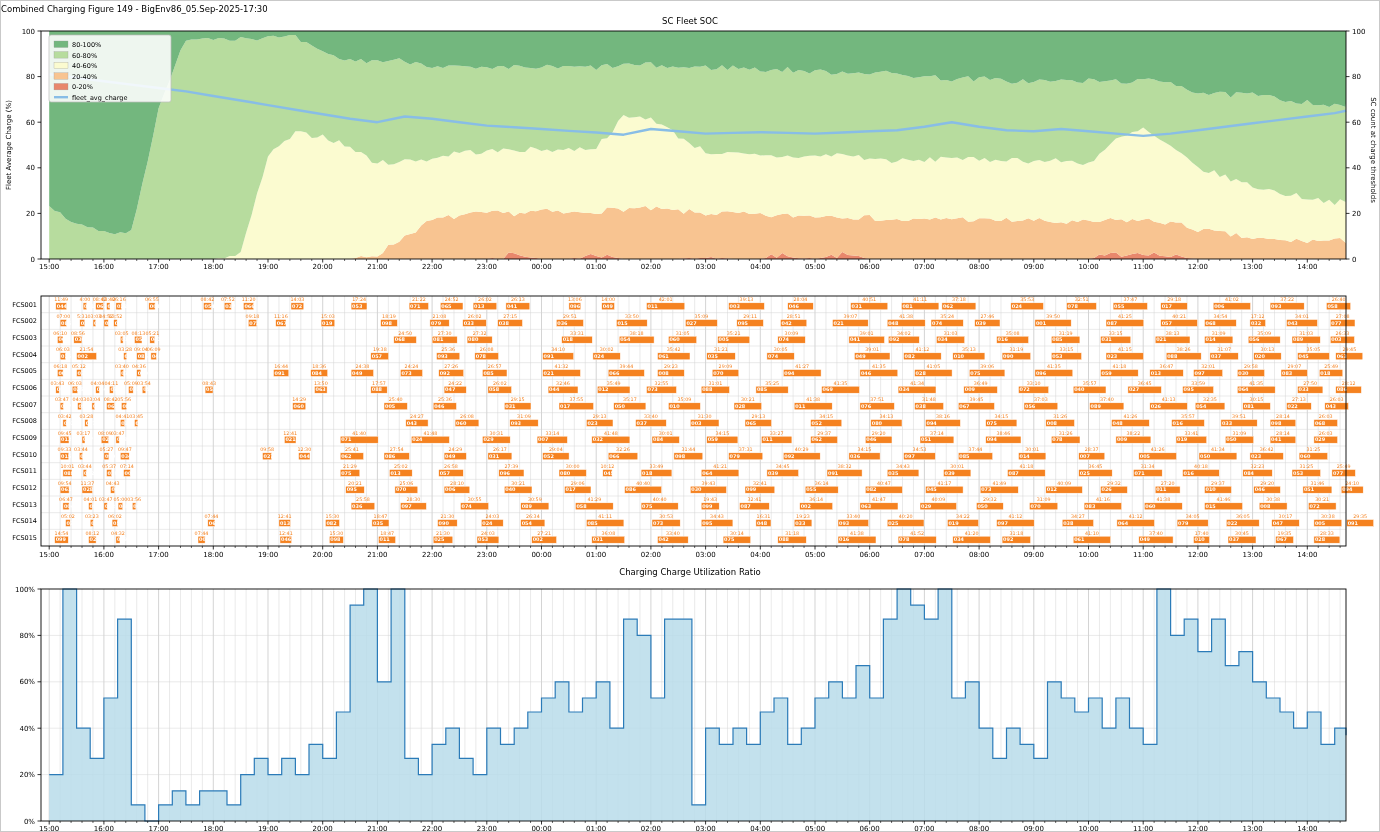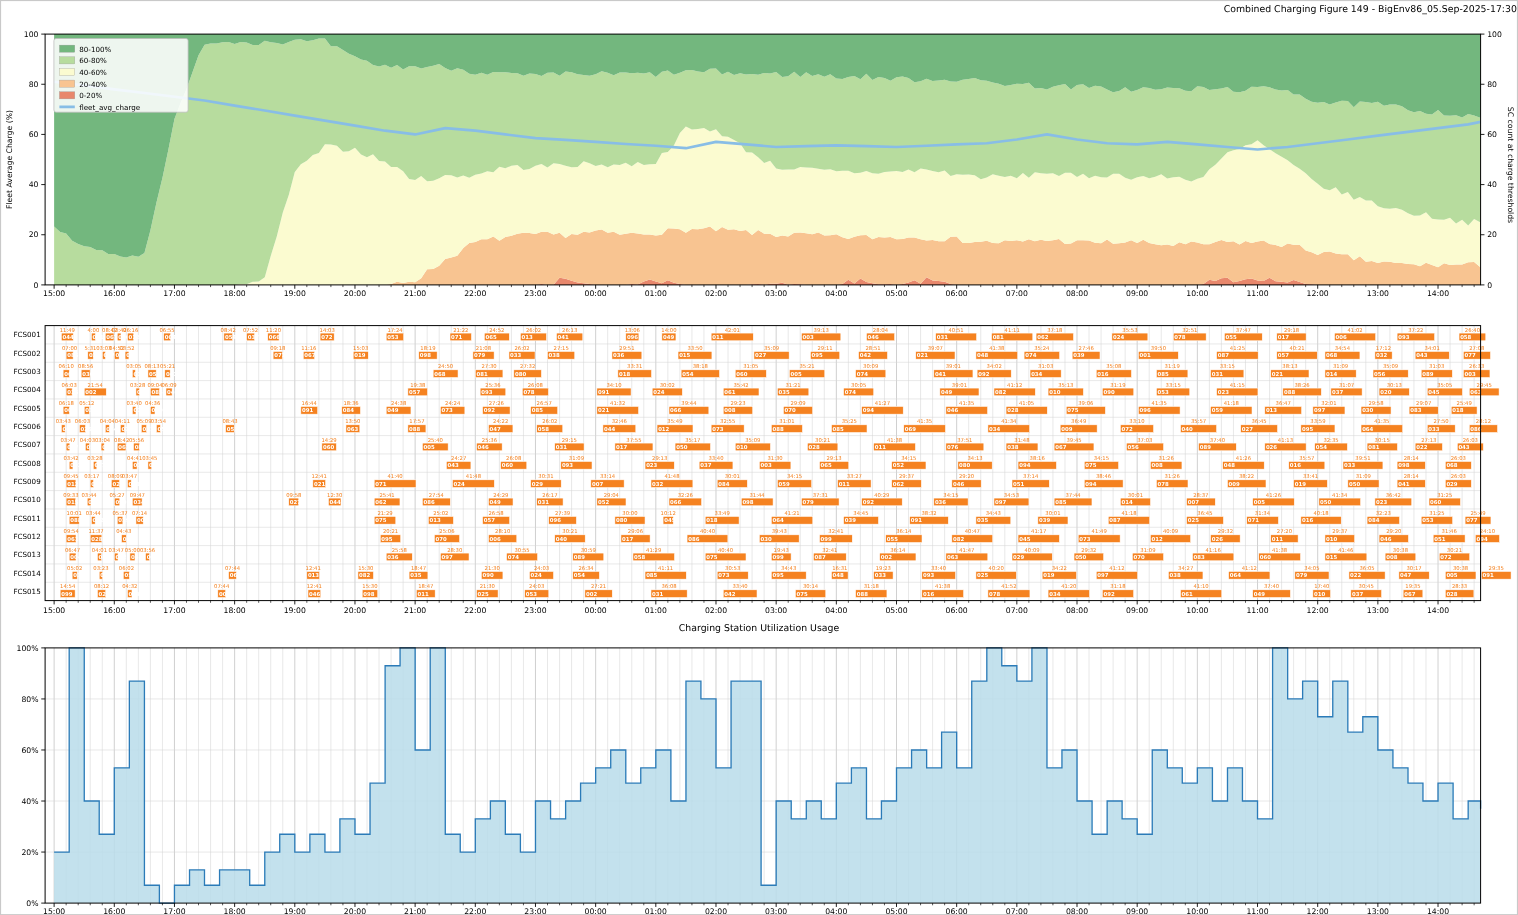--- a/index.html
+++ b/index.html
@@ -1,31 +1,32 @@
 <!DOCTYPE html>
 <html><head>
 <meta charset="utf-8">
 <style>
   html,body{margin:0;padding:0;background:#ffffff;font-family:"DejaVu Sans","Liberation Sans",sans-serif;}
   #figure{position:relative;width:1380px;height:832px;background:#ffffff;border:1px solid #c9c9c9;box-sizing:border-box;overflow:hidden;}
-  .figtitle{position:absolute;left:0;top:3px;width:100%;text-align:right;font-size:8.5px;color:#000;}
+  .figtitle{position:absolute;left:0;top:3px;width:100%;text-align:left;font-size:8.5px;color:#000;}
   .subtitle{position:absolute;left:0;width:100%;text-align:center;font-size:8.5px;color:#000;}
   .ylab{position:absolute;font-size:7px;color:#000;white-space:nowrap;}
   .ylab.left{left:-62px;top:140px;width:140px;text-align:center;transform:rotate(-90deg);transform-origin:center;}
   .ylab.right{left:1302px;top:145px;width:140px;text-align:center;transform:rotate(90deg);transform-origin:center;}
   svg{position:absolute;left:0;top:0;}
 </style>
 </head>
 <body>
 
 <div id="figure">
   <div class="figtitle">Combined Charging Figure 149 - BigEnv86_05.Sep-2025-17:30</div>
+  <div class="subtitle" style="top:15px">SC Fleet SOC</div>
   <div class="ylab left">Fleet Average Charge (%)</div>
   <div class="ylab right">SC count at charge thresholds</div>
-  <div class="subtitle" style="top:566px">Charging Station Utilization Usage</div>
+  <div class="subtitle" style="top:566px">Charging Charge Utilization Ratio</div>
   <svg id="canvas" width="1380" height="832" viewBox="0 0 1380 832">
       <g>
         <rect x="40" y="30" width="1305" height="228" fill="#ffffff"></rect>
         <g>
           <path d="M48.2,258.0L53.7,258.0L59.1,258.0L64.6,258.0L70.1,258.0L75.6,258.0L81.0,258.0L86.5,258.0L92.0,258.0L97.4,258.0L102.9,258.0L108.4,258.0L113.8,258.0L119.3,258.0L124.8,258.0L130.3,258.0L135.7,258.0L141.2,258.0L146.7,258.0L152.1,258.0L157.6,258.0L163.1,258.0L168.5,258.0L174.0,258.0L179.5,258.0L185.0,258.0L190.4,258.0L195.9,258.0L201.4,258.0L206.8,258.0L212.3,258.0L217.8,258.0L223.2,258.0L228.7,258.0L234.2,258.0L239.7,258.0L245.1,258.0L250.6,258.0L256.1,258.0L261.5,258.0L267.0,258.0L272.5,258.0L277.9,258.0L283.4,258.0L288.9,258.0L294.4,258.0L299.8,258.0L305.3,258.0L310.8,258.0L316.2,258.0L321.7,258.0L327.2,258.0L332.6,258.0L338.1,258.0L343.6,258.0L349.0,258.0L354.5,258.0L360.0,258.0L365.5,258.0L370.9,258.0L376.4,258.0L381.9,258.0L387.3,258.0L392.8,258.0L398.3,258.0L403.7,258.0L409.2,258.0L414.7,258.0L420.2,258.0L425.6,258.0L431.1,258.0L436.6,258.0L442.0,258.0L447.5,258.0L453.0,258.0L458.4,258.0L463.9,258.0L469.4,258.0L474.9,258.0L480.3,258.0L485.8,258.0L491.3,257.1L496.7,258.0L502.2,257.9L507.7,251.5L513.1,252.3L518.6,254.2L524.1,255.8L529.6,256.4L535.0,257.1L540.5,258.0L546.0,258.0L551.4,258.0L556.9,258.0L562.4,258.0L567.8,258.0L573.3,257.1L578.8,257.7L584.3,254.9L589.7,253.0L595.2,254.9L600.7,256.4L606.1,253.7L611.6,256.1L617.1,257.1L622.5,258.0L628.0,258.0L633.5,258.0L639.0,258.0L644.4,258.0L649.9,258.0L655.4,258.0L660.8,258.0L666.3,258.0L671.8,258.0L677.2,258.0L682.7,257.5L688.2,257.1L693.7,258.0L699.1,257.0L704.6,256.9L710.1,256.0L715.5,257.8L721.0,257.1L726.5,257.5L731.9,258.0L737.4,258.0L742.9,258.0L748.4,258.0L753.8,258.0L759.3,258.0L764.8,257.1L770.2,253.3L775.7,256.8L781.2,252.1L786.6,255.3L792.1,256.5L797.6,257.3L803.1,257.4L808.5,257.1L814.0,258.0L819.5,257.1L824.9,255.9L830.4,253.7L835.9,256.9L841.3,251.0L846.8,254.0L852.3,254.5L857.8,255.1L863.2,257.1L868.7,258.0L874.2,258.0L879.6,258.0L885.1,258.0L890.6,258.0L896.0,258.0L901.5,258.0L907.0,258.0L912.5,258.0L917.9,258.0L923.4,258.0L928.9,258.0L934.3,258.0L939.8,258.0L945.3,258.0L950.7,258.0L956.2,258.0L961.7,258.0L967.2,258.0L972.6,258.0L978.1,258.0L983.6,258.0L989.0,258.0L994.5,258.0L1000.0,258.0L1005.4,258.0L1010.9,258.0L1016.4,258.0L1021.9,258.0L1027.3,258.0L1032.8,258.0L1038.3,258.0L1043.7,258.0L1049.2,258.0L1054.7,258.0L1060.1,258.0L1065.6,258.0L1071.1,258.0L1076.6,258.0L1082.0,258.0L1087.5,258.0L1093.0,257.1L1098.4,253.4L1103.9,254.5L1109.4,251.9L1114.9,251.5L1120.3,255.7L1125.8,254.5L1131.3,252.9L1136.7,252.1L1142.2,254.0L1147.7,254.5L1153.1,251.4L1158.6,254.7L1164.1,255.2L1169.6,255.9L1175.0,253.5L1180.5,255.4L1186.0,257.1L1191.4,257.5L1196.9,258.0L1202.4,258.0L1207.8,258.0L1213.3,258.0L1218.8,258.0L1224.3,258.0L1229.7,258.0L1235.2,258.0L1240.7,258.0L1246.1,258.0L1251.6,258.0L1257.1,258.0L1262.5,258.0L1268.0,258.0L1273.5,258.0L1279.0,258.0L1284.4,258.0L1289.9,258.0L1295.4,258.0L1300.8,258.0L1306.3,258.0L1311.8,258.0L1317.2,258.0L1322.7,258.0L1328.2,258.0L1333.7,258.0L1339.1,258.0L1344.6,258.0L1345.0,258.0L1345.0,258.0L1344.6,258.0L1339.1,258.0L1333.7,258.0L1328.2,258.0L1322.7,258.0L1317.2,258.0L1311.8,258.0L1306.3,258.0L1300.8,258.0L1295.4,258.0L1289.9,258.0L1284.4,258.0L1279.0,258.0L1273.5,258.0L1268.0,258.0L1262.5,258.0L1257.1,258.0L1251.6,258.0L1246.1,258.0L1240.7,258.0L1235.2,258.0L1229.7,258.0L1224.3,258.0L1218.8,258.0L1213.3,258.0L1207.8,258.0L1202.4,258.0L1196.9,258.0L1191.4,258.0L1186.0,258.0L1180.5,258.0L1175.0,258.0L1169.6,258.0L1164.1,258.0L1158.6,258.0L1153.1,258.0L1147.7,258.0L1142.2,258.0L1136.7,258.0L1131.3,258.0L1125.8,258.0L1120.3,258.0L1114.9,258.0L1109.4,258.0L1103.9,258.0L1098.4,258.0L1093.0,258.0L1087.5,258.0L1082.0,258.0L1076.6,258.0L1071.1,258.0L1065.6,258.0L1060.1,258.0L1054.7,258.0L1049.2,258.0L1043.7,258.0L1038.3,258.0L1032.8,258.0L1027.3,258.0L1021.9,258.0L1016.4,258.0L1010.9,258.0L1005.4,258.0L1000.0,258.0L994.5,258.0L989.0,258.0L983.6,258.0L978.1,258.0L972.6,258.0L967.2,258.0L961.7,258.0L956.2,258.0L950.7,258.0L945.3,258.0L939.8,258.0L934.3,258.0L928.9,258.0L923.4,258.0L917.9,258.0L912.5,258.0L907.0,258.0L901.5,258.0L896.0,258.0L890.6,258.0L885.1,258.0L879.6,258.0L874.2,258.0L868.7,258.0L863.2,258.0L857.8,258.0L852.3,258.0L846.8,258.0L841.3,258.0L835.9,258.0L830.4,258.0L824.9,258.0L819.5,258.0L814.0,258.0L808.5,258.0L803.1,258.0L797.6,258.0L792.1,258.0L786.6,258.0L781.2,258.0L775.7,258.0L770.2,258.0L764.8,258.0L759.3,258.0L753.8,258.0L748.4,258.0L742.9,258.0L737.4,258.0L731.9,258.0L726.5,258.0L721.0,258.0L715.5,258.0L710.1,258.0L704.6,258.0L699.1,258.0L693.7,258.0L688.2,258.0L682.7,258.0L677.2,258.0L671.8,258.0L666.3,258.0L660.8,258.0L655.4,258.0L649.9,258.0L644.4,258.0L639.0,258.0L633.5,258.0L628.0,258.0L622.5,258.0L617.1,258.0L611.6,258.0L606.1,258.0L600.7,258.0L595.2,258.0L589.7,258.0L584.3,258.0L578.8,258.0L573.3,258.0L567.8,258.0L562.4,258.0L556.9,258.0L551.4,258.0L546.0,258.0L540.5,258.0L535.0,258.0L529.6,258.0L524.1,258.0L518.6,258.0L513.1,258.0L507.7,258.0L502.2,258.0L496.7,258.0L491.3,258.0L485.8,258.0L480.3,258.0L474.9,258.0L469.4,258.0L463.9,258.0L458.4,258.0L453.0,258.0L447.5,258.0L442.0,258.0L436.6,258.0L431.1,258.0L425.6,258.0L420.2,258.0L414.7,258.0L409.2,258.0L403.7,258.0L398.3,258.0L392.8,258.0L387.3,258.0L381.9,258.0L376.4,258.0L370.9,258.0L365.5,258.0L360.0,258.0L354.5,258.0L349.0,258.0L343.6,258.0L338.1,258.0L332.6,258.0L327.2,258.0L321.7,258.0L316.2,258.0L310.8,258.0L305.3,258.0L299.8,258.0L294.4,258.0L288.9,258.0L283.4,258.0L277.9,258.0L272.5,258.0L267.0,258.0L261.5,258.0L256.1,258.0L250.6,258.0L245.1,258.0L239.7,258.0L234.2,258.0L228.7,258.0L223.2,258.0L217.8,258.0L212.3,258.0L206.8,258.0L201.4,258.0L195.9,258.0L190.4,258.0L185.0,258.0L179.5,258.0L174.0,258.0L168.5,258.0L163.1,258.0L157.6,258.0L152.1,258.0L146.7,258.0L141.2,258.0L135.7,258.0L130.3,258.0L124.8,258.0L119.3,258.0L113.8,258.0L108.4,258.0L102.9,258.0L97.4,258.0L92.0,258.0L86.5,258.0L81.0,258.0L75.6,258.0L70.1,258.0L64.6,258.0L59.1,258.0L53.7,258.0L48.2,258.0Z" fill="#e8876c" stroke="none"></path>
           <path d="M48.2,258.0L53.7,258.0L59.1,258.0L64.6,258.0L70.1,258.0L75.6,258.0L81.0,258.0L86.5,258.0L92.0,258.0L97.4,258.0L102.9,258.0L108.4,258.0L113.8,258.0L119.3,258.0L124.8,258.0L130.3,258.0L135.7,258.0L141.2,258.0L146.7,258.0L152.1,258.0L157.6,258.0L163.1,258.0L168.5,258.0L174.0,258.0L179.5,258.0L185.0,258.0L190.4,258.0L195.9,258.0L201.4,258.0L206.8,258.0L212.3,258.0L217.8,258.0L223.2,258.0L228.7,258.0L234.2,258.0L239.7,258.0L245.1,258.0L250.6,258.0L256.1,258.0L261.5,258.0L267.0,258.0L272.5,258.0L277.9,258.0L283.4,258.0L288.9,258.0L294.4,258.0L299.8,258.0L305.3,258.0L310.8,258.0L316.2,258.0L321.7,258.0L327.2,258.0L332.6,258.0L338.1,258.0L343.6,258.0L349.0,258.0L354.5,257.1L360.0,255.1L365.5,256.3L370.9,255.2L376.4,255.6L381.9,252.0L387.3,243.7L392.8,243.5L398.3,240.7L403.7,234.4L409.2,233.0L414.7,231.5L420.2,224.5L425.6,219.9L431.1,219.0L436.6,216.4L442.0,216.5L447.5,214.0L453.0,217.9L458.4,214.5L463.9,213.3L469.4,211.4L474.9,210.6L480.3,210.9L485.8,211.8L491.3,209.7L496.7,209.6L502.2,212.1L507.7,210.5L513.1,215.3L518.6,211.8L524.1,212.5L529.6,209.7L535.0,210.3L540.5,208.6L546.0,207.7L551.4,210.7L556.9,209.6L562.4,212.4L567.8,211.6L573.3,210.5L578.8,211.2L584.3,212.1L589.7,212.1L595.2,213.0L600.7,212.5L606.1,206.6L611.6,206.8L617.1,207.5L622.5,210.7L628.0,207.1L633.5,207.3L639.0,206.6L644.4,204.9L649.9,209.2L655.4,205.4L660.8,207.9L666.3,207.4L671.8,208.9L677.2,208.2L682.7,212.7L688.2,208.1L693.7,211.4L699.1,211.5L704.6,214.4L710.1,213.0L715.5,214.1L721.0,210.5L726.5,210.3L731.9,211.0L737.4,211.9L742.9,210.4L748.4,213.1L753.8,212.8L759.3,212.0L764.8,214.7L770.2,216.3L775.7,214.2L781.2,212.9L786.6,212.6L792.1,216.5L797.6,214.4L803.1,214.8L808.5,214.5L814.0,216.6L819.5,216.2L824.9,215.0L830.4,214.8L835.9,216.6L841.3,217.6L846.8,217.1L852.3,218.4L857.8,218.4L863.2,214.3L868.7,214.1L874.2,220.0L879.6,219.8L885.1,218.9L890.6,218.8L896.0,217.9L901.5,220.0L907.0,220.1L912.5,217.5L917.9,218.0L923.4,217.5L928.9,218.6L934.3,216.6L939.8,218.4L945.3,217.0L950.7,218.2L956.2,217.3L961.7,216.2L967.2,220.8L972.6,220.3L978.1,217.3L983.6,217.3L989.0,217.6L994.5,219.7L1000.0,220.1L1005.4,216.7L1010.9,220.7L1016.4,220.1L1021.9,219.4L1027.3,217.3L1032.8,219.8L1038.3,216.9L1043.7,219.8L1049.2,221.0L1054.7,222.0L1060.1,221.3L1065.6,222.7L1071.1,219.2L1076.6,221.1L1082.0,218.6L1087.5,219.5L1093.0,221.1L1098.4,221.0L1103.9,219.0L1109.4,217.1L1114.9,218.9L1120.3,218.3L1125.8,221.2L1131.3,218.1L1136.7,219.9L1142.2,218.6L1147.7,217.6L1153.1,220.8L1158.6,221.8L1164.1,223.5L1169.6,220.4L1175.0,221.5L1180.5,221.5L1186.0,226.7L1191.4,228.4L1196.9,230.9L1202.4,228.0L1207.8,227.7L1213.3,229.4L1218.8,230.1L1224.3,230.2L1229.7,235.5L1235.2,231.9L1240.7,236.9L1246.1,236.3L1251.6,238.1L1257.1,236.7L1262.5,236.9L1268.0,238.1L1273.5,238.0L1279.0,239.0L1284.4,239.2L1289.9,241.1L1295.4,237.8L1300.8,239.9L1306.3,241.9L1311.8,238.4L1317.2,240.0L1322.7,239.4L1328.2,239.5L1333.7,237.5L1339.1,237.1L1344.6,241.8L1345.0,242.1L1345.0,258.0L1344.6,258.0L1339.1,258.0L1333.7,258.0L1328.2,258.0L1322.7,258.0L1317.2,258.0L1311.8,258.0L1306.3,258.0L1300.8,258.0L1295.4,258.0L1289.9,258.0L1284.4,258.0L1279.0,258.0L1273.5,258.0L1268.0,258.0L1262.5,258.0L1257.1,258.0L1251.6,258.0L1246.1,258.0L1240.7,258.0L1235.2,258.0L1229.7,258.0L1224.3,258.0L1218.8,258.0L1213.3,258.0L1207.8,258.0L1202.4,258.0L1196.9,258.0L1191.4,257.5L1186.0,257.1L1180.5,255.4L1175.0,253.5L1169.6,255.9L1164.1,255.2L1158.6,254.7L1153.1,251.4L1147.7,254.5L1142.2,254.0L1136.7,252.1L1131.3,252.9L1125.8,254.5L1120.3,255.7L1114.9,251.5L1109.4,251.9L1103.9,254.5L1098.4,253.4L1093.0,257.1L1087.5,258.0L1082.0,258.0L1076.6,258.0L1071.1,258.0L1065.6,258.0L1060.1,258.0L1054.7,258.0L1049.2,258.0L1043.7,258.0L1038.3,258.0L1032.8,258.0L1027.3,258.0L1021.9,258.0L1016.4,258.0L1010.9,258.0L1005.4,258.0L1000.0,258.0L994.5,258.0L989.0,258.0L983.6,258.0L978.1,258.0L972.6,258.0L967.2,258.0L961.7,258.0L956.2,258.0L950.7,258.0L945.3,258.0L939.8,258.0L934.3,258.0L928.9,258.0L923.4,258.0L917.9,258.0L912.5,258.0L907.0,258.0L901.5,258.0L896.0,258.0L890.6,258.0L885.1,258.0L879.6,258.0L874.2,258.0L868.7,258.0L863.2,257.1L857.8,255.1L852.3,254.5L846.8,254.0L841.3,251.0L835.9,256.9L830.4,253.7L824.9,255.9L819.5,257.1L814.0,258.0L808.5,257.1L803.1,257.4L797.6,257.3L792.1,256.5L786.6,255.3L781.2,252.1L775.7,256.8L770.2,253.3L764.8,257.1L759.3,258.0L753.8,258.0L748.4,258.0L742.9,258.0L737.4,258.0L731.9,258.0L726.5,257.5L721.0,257.1L715.5,257.8L710.1,256.0L704.6,256.9L699.1,257.0L693.7,258.0L688.2,257.1L682.7,257.5L677.2,258.0L671.8,258.0L666.3,258.0L660.8,258.0L655.4,258.0L649.9,258.0L644.4,258.0L639.0,258.0L633.5,258.0L628.0,258.0L622.5,258.0L617.1,257.1L611.6,256.1L606.1,253.7L600.7,256.4L595.2,254.9L589.7,253.0L584.3,254.9L578.8,257.7L573.3,257.1L567.8,258.0L562.4,258.0L556.9,258.0L551.4,258.0L546.0,258.0L540.5,258.0L535.0,257.1L529.6,256.4L524.1,255.8L518.6,254.2L513.1,252.3L507.7,251.5L502.2,257.9L496.7,258.0L491.3,257.1L485.8,258.0L480.3,258.0L474.9,258.0L469.4,258.0L463.9,258.0L458.4,258.0L453.0,258.0L447.5,258.0L442.0,258.0L436.6,258.0L431.1,258.0L425.6,258.0L420.2,258.0L414.7,258.0L409.2,258.0L403.7,258.0L398.3,258.0L392.8,258.0L387.3,258.0L381.9,258.0L376.4,258.0L370.9,258.0L365.5,258.0L360.0,258.0L354.5,258.0L349.0,258.0L343.6,258.0L338.1,258.0L332.6,258.0L327.2,258.0L321.7,258.0L316.2,258.0L310.8,258.0L305.3,258.0L299.8,258.0L294.4,258.0L288.9,258.0L283.4,258.0L277.9,258.0L272.5,258.0L267.0,258.0L261.5,258.0L256.1,258.0L250.6,258.0L245.1,258.0L239.7,258.0L234.2,258.0L228.7,258.0L223.2,258.0L217.8,258.0L212.3,258.0L206.8,258.0L201.4,258.0L195.9,258.0L190.4,258.0L185.0,258.0L179.5,258.0L174.0,258.0L168.5,258.0L163.1,258.0L157.6,258.0L152.1,258.0L146.7,258.0L141.2,258.0L135.7,258.0L130.3,258.0L124.8,258.0L119.3,258.0L113.8,258.0L108.4,258.0L102.9,258.0L97.4,258.0L92.0,258.0L86.5,258.0L81.0,258.0L75.6,258.0L70.1,258.0L64.6,258.0L59.1,258.0L53.7,258.0L48.2,258.0Z" fill="#f8c491" stroke="none"></path>
           <path d="M48.2,258.0L53.7,258.0L59.1,258.0L64.6,258.0L70.1,258.0L75.6,258.0L81.0,258.0L86.5,258.0L92.0,258.0L97.4,258.0L102.9,258.0L108.4,258.0L113.8,258.0L119.3,258.0L124.8,258.0L130.3,258.0L135.7,258.0L141.2,258.0L146.7,258.0L152.1,258.0L157.6,258.0L163.1,258.0L168.5,258.0L174.0,258.0L179.5,258.0L185.0,258.0L190.4,258.0L195.9,258.0L201.4,258.0L206.8,258.0L212.3,258.0L217.8,257.1L223.2,257.4L228.7,255.1L234.2,255.0L239.7,251.0L245.1,231.7L250.6,214.0L256.1,192.2L261.5,176.3L267.0,155.4L272.5,148.3L277.9,145.2L283.4,140.0L288.9,138.1L294.4,130.2L299.8,130.3L305.3,131.5L310.8,136.9L316.2,136.4L321.7,133.4L327.2,139.5L332.6,141.9L338.1,139.3L343.6,145.4L349.0,145.8L354.5,150.9L360.0,150.9L365.5,154.6L370.9,161.7L376.4,162.6L381.9,158.9L387.3,163.8L392.8,163.3L398.3,161.1L403.7,158.2L409.2,158.4L414.7,160.4L420.2,158.6L425.6,160.5L431.1,157.8L436.6,156.7L442.0,154.7L447.5,155.5L453.0,150.6L458.4,152.0L463.9,149.7L469.4,148.9L474.9,153.6L480.3,152.7L485.8,149.6L491.3,148.1L496.7,151.2L502.2,147.5L507.7,148.2L513.1,149.6L518.6,151.0L524.1,150.9L529.6,145.7L535.0,147.4L540.5,150.0L546.0,148.5L551.4,151.1L556.9,148.5L562.4,149.0L567.8,146.9L573.3,150.1L578.8,146.2L584.3,149.1L589.7,148.3L595.2,148.0L600.7,138.1L606.1,137.2L611.6,131.3L617.1,120.0L622.5,114.1L628.0,116.7L633.5,116.2L639.0,115.4L644.4,118.6L649.9,116.5L655.4,122.8L660.8,123.4L666.3,126.3L671.8,129.2L677.2,137.4L682.7,137.7L688.2,142.0L693.7,147.1L699.1,145.2L704.6,152.2L710.1,153.3L715.5,153.0L721.0,153.1L726.5,150.9L731.9,151.2L737.4,151.4L742.9,152.4L748.4,153.3L753.8,152.8L759.3,154.6L764.8,154.2L770.2,154.3L775.7,156.5L781.2,156.0L786.6,154.5L792.1,156.4L797.6,156.9L803.1,155.4L808.5,154.8L814.0,154.4L819.5,155.4L824.9,153.2L830.4,155.6L835.9,152.2L841.3,153.0L846.8,154.4L852.3,155.6L857.8,154.0L863.2,159.0L868.7,157.4L874.2,157.9L879.6,157.6L885.1,158.3L890.6,162.0L896.0,160.4L901.5,157.3L907.0,158.7L912.5,159.9L917.9,158.8L923.4,161.0L928.9,156.2L934.3,160.7L939.8,155.7L945.3,156.6L950.7,157.0L956.2,156.4L961.7,158.9L967.2,156.0L972.6,156.1L978.1,159.8L983.6,156.9L989.0,161.0L994.5,158.7L1000.0,160.1L1005.4,160.4L1010.9,156.9L1016.4,157.0L1021.9,160.7L1027.3,162.4L1032.8,160.1L1038.3,159.0L1043.7,161.1L1049.2,159.7L1054.7,157.3L1060.1,161.2L1065.6,160.1L1071.1,159.7L1076.6,162.5L1082.0,164.1L1087.5,161.4L1093.0,159.9L1098.4,152.8L1103.9,148.8L1109.4,143.0L1114.9,137.5L1120.3,135.7L1125.8,134.4L1131.3,131.0L1136.7,130.2L1142.2,126.5L1147.7,131.0L1153.1,134.7L1158.6,138.4L1164.1,141.6L1169.6,144.7L1175.0,149.1L1180.5,152.3L1186.0,156.5L1191.4,161.7L1196.9,166.0L1202.4,170.7L1207.8,171.9L1213.3,169.3L1218.8,175.9L1224.3,173.5L1229.7,180.5L1235.2,178.1L1240.7,181.3L1246.1,181.3L1251.6,186.4L1257.1,188.3L1262.5,188.8L1268.0,188.0L1273.5,189.6L1279.0,192.9L1284.4,195.1L1289.9,194.8L1295.4,192.0L1300.8,197.9L1306.3,198.5L1311.8,198.8L1317.2,196.9L1322.7,202.1L1328.2,198.8L1333.7,203.9L1339.1,198.2L1344.6,201.0L1345.0,198.2L1345.0,242.1L1344.6,241.8L1339.1,237.1L1333.7,237.5L1328.2,239.5L1322.7,239.4L1317.2,240.0L1311.8,238.4L1306.3,241.9L1300.8,239.9L1295.4,237.8L1289.9,241.1L1284.4,239.2L1279.0,239.0L1273.5,238.0L1268.0,238.1L1262.5,236.9L1257.1,236.7L1251.6,238.1L1246.1,236.3L1240.7,236.9L1235.2,231.9L1229.7,235.5L1224.3,230.2L1218.8,230.1L1213.3,229.4L1207.8,227.7L1202.4,228.0L1196.9,230.9L1191.4,228.4L1186.0,226.7L1180.5,221.5L1175.0,221.5L1169.6,220.4L1164.1,223.5L1158.6,221.8L1153.1,220.8L1147.7,217.6L1142.2,218.6L1136.7,219.9L1131.3,218.1L1125.8,221.2L1120.3,218.3L1114.9,218.9L1109.4,217.1L1103.9,219.0L1098.4,221.0L1093.0,221.1L1087.5,219.5L1082.0,218.6L1076.6,221.1L1071.1,219.2L1065.6,222.7L1060.1,221.3L1054.7,222.0L1049.2,221.0L1043.7,219.8L1038.3,216.9L1032.8,219.8L1027.3,217.3L1021.9,219.4L1016.4,220.1L1010.9,220.7L1005.4,216.7L1000.0,220.1L994.5,219.7L989.0,217.6L983.6,217.3L978.1,217.3L972.6,220.3L967.2,220.8L961.7,216.2L956.2,217.3L950.7,218.2L945.3,217.0L939.8,218.4L934.3,216.6L928.9,218.6L923.4,217.5L917.9,218.0L912.5,217.5L907.0,220.1L901.5,220.0L896.0,217.9L890.6,218.8L885.1,218.9L879.6,219.8L874.2,220.0L868.7,214.1L863.2,214.3L857.8,218.4L852.3,218.4L846.8,217.1L841.3,217.6L835.9,216.6L830.4,214.8L824.9,215.0L819.5,216.2L814.0,216.6L808.5,214.5L803.1,214.8L797.6,214.4L792.1,216.5L786.6,212.6L781.2,212.9L775.7,214.2L770.2,216.3L764.8,214.7L759.3,212.0L753.8,212.8L748.4,213.1L742.9,210.4L737.4,211.9L731.9,211.0L726.5,210.3L721.0,210.5L715.5,214.1L710.1,213.0L704.6,214.4L699.1,211.5L693.7,211.4L688.2,208.1L682.7,212.7L677.2,208.2L671.8,208.9L666.3,207.4L660.8,207.9L655.4,205.4L649.9,209.2L644.4,204.9L639.0,206.6L633.5,207.3L628.0,207.1L622.5,210.7L617.1,207.5L611.6,206.8L606.1,206.6L600.7,212.5L595.2,213.0L589.7,212.1L584.3,212.1L578.8,211.2L573.3,210.5L567.8,211.6L562.4,212.4L556.9,209.6L551.4,210.7L546.0,207.7L540.5,208.6L535.0,210.3L529.6,209.7L524.1,212.5L518.6,211.8L513.1,215.3L507.7,210.5L502.2,212.1L496.7,209.6L491.3,209.7L485.8,211.8L480.3,210.9L474.9,210.6L469.4,211.4L463.9,213.3L458.4,214.5L453.0,217.9L447.5,214.0L442.0,216.5L436.6,216.4L431.1,219.0L425.6,219.9L420.2,224.5L414.7,231.5L409.2,233.0L403.7,234.4L398.3,240.7L392.8,243.5L387.3,243.7L381.9,252.0L376.4,255.6L370.9,255.2L365.5,256.3L360.0,255.1L354.5,257.1L349.0,258.0L343.6,258.0L338.1,258.0L332.6,258.0L327.2,258.0L321.7,258.0L316.2,258.0L310.8,258.0L305.3,258.0L299.8,258.0L294.4,258.0L288.9,258.0L283.4,258.0L277.9,258.0L272.5,258.0L267.0,258.0L261.5,258.0L256.1,258.0L250.6,258.0L245.1,258.0L239.7,258.0L234.2,258.0L228.7,258.0L223.2,258.0L217.8,258.0L212.3,258.0L206.8,258.0L201.4,258.0L195.9,258.0L190.4,258.0L185.0,258.0L179.5,258.0L174.0,258.0L168.5,258.0L163.1,258.0L157.6,258.0L152.1,258.0L146.7,258.0L141.2,258.0L135.7,258.0L130.3,258.0L124.8,258.0L119.3,258.0L113.8,258.0L108.4,258.0L102.9,258.0L97.4,258.0L92.0,258.0L86.5,258.0L81.0,258.0L75.6,258.0L70.1,258.0L64.6,258.0L59.1,258.0L53.7,258.0L48.2,258.0Z" fill="#fbfbd0" stroke="none"></path>
           <path d="M48.2,204.9L53.7,209.9L59.1,211.3L64.6,217.8L70.1,220.9L75.6,222.8L81.0,223.6L86.5,226.3L92.0,226.5L97.4,230.0L102.9,230.0L108.4,232.1L113.8,233.2L119.3,231.2L124.8,232.3L130.3,229.1L135.7,208.5L141.2,183.3L146.7,160.5L152.1,134.9L157.6,107.2L163.1,92.9L168.5,80.1L174.0,64.7L179.5,49.3L185.0,39.7L190.4,38.6L195.9,38.6L201.4,37.4L206.8,37.1L212.3,38.9L217.8,37.1L223.2,37.6L228.7,39.8L234.2,39.8L239.7,36.0L245.1,37.3L250.6,38.0L256.1,39.5L261.5,37.2L267.0,35.2L272.5,34.7L277.9,36.6L283.4,35.5L288.9,34.0L294.4,34.1L299.8,41.0L305.3,41.1L310.8,44.5L316.2,47.8L321.7,50.2L327.2,53.0L332.6,54.3L338.1,58.0L343.6,59.4L349.0,57.9L354.5,60.6L360.0,58.1L365.5,62.2L370.9,59.2L376.4,59.2L381.9,61.2L387.3,59.9L392.8,58.7L398.3,57.2L403.7,60.8L409.2,63.4L414.7,61.0L420.2,62.5L425.6,66.0L431.1,66.9L436.6,65.2L442.0,67.0L447.5,64.5L453.0,64.6L458.4,64.7L463.9,65.3L469.4,65.7L474.9,67.8L480.3,65.8L485.8,66.3L491.3,68.1L496.7,65.2L502.2,64.9L507.7,67.9L513.1,64.1L518.6,64.7L524.1,66.5L529.6,67.1L535.0,67.8L540.5,66.5L546.0,63.8L551.4,65.1L556.9,67.4L562.4,64.9L567.8,65.0L573.3,65.7L578.8,65.2L584.3,65.8L589.7,64.6L595.2,68.9L600.7,64.3L606.1,63.1L611.6,67.0L617.1,65.2L622.5,62.8L628.0,62.6L633.5,64.1L639.0,64.6L644.4,61.6L649.9,61.3L655.4,66.7L660.8,64.2L666.3,67.1L671.8,65.6L677.2,66.7L682.7,66.2L688.2,67.0L693.7,65.4L699.1,65.8L704.6,64.5L710.1,68.9L715.5,68.3L721.0,64.3L726.5,69.0L731.9,64.6L737.4,68.0L742.9,66.6L748.4,68.8L753.8,66.5L759.3,70.4L764.8,70.9L770.2,69.0L775.7,68.1L781.2,71.1L786.6,66.0L792.1,71.8L797.6,68.9L803.1,70.0L808.5,72.5L814.0,69.2L819.5,68.5L824.9,70.0L830.4,73.8L835.9,72.9L841.3,70.5L846.8,72.7L852.3,72.2L857.8,71.4L863.2,73.0L868.7,73.4L874.2,71.6L879.6,70.8L885.1,69.8L890.6,72.0L896.0,72.4L901.5,74.0L907.0,75.1L912.5,77.1L917.9,76.2L923.4,75.2L928.9,75.3L934.3,74.2L939.8,79.5L945.3,78.9L950.7,80.4L956.2,77.9L961.7,76.6L967.2,75.3L972.6,80.4L978.1,76.3L983.6,75.6L989.0,79.1L994.5,77.0L1000.0,77.7L1005.4,80.4L1010.9,82.8L1016.4,81.7L1021.9,78.3L1027.3,82.3L1032.8,80.9L1038.3,78.4L1043.7,79.1L1049.2,80.7L1054.7,80.1L1060.1,78.5L1065.6,79.0L1071.1,79.2L1076.6,81.4L1082.0,82.0L1087.5,77.5L1093.0,78.2L1098.4,80.9L1103.9,80.2L1109.4,79.4L1114.9,78.2L1120.3,82.5L1125.8,82.8L1131.3,81.6L1136.7,77.9L1142.2,78.2L1147.7,77.4L1153.1,78.4L1158.6,80.4L1164.1,81.2L1169.6,80.9L1175.0,84.9L1180.5,84.9L1186.0,88.8L1191.4,91.6L1196.9,92.5L1202.4,91.8L1207.8,93.9L1213.3,92.1L1218.8,90.7L1224.3,90.9L1229.7,96.4L1235.2,91.3L1240.7,91.8L1246.1,92.6L1251.6,91.6L1257.1,95.1L1262.5,94.0L1268.0,94.1L1273.5,95.5L1279.0,99.3L1284.4,101.0L1289.9,99.9L1295.4,102.4L1300.8,103.0L1306.3,99.0L1311.8,104.1L1317.2,104.2L1322.7,103.8L1328.2,105.9L1333.7,102.7L1339.1,104.0L1344.6,106.1L1345.0,102.4L1345.0,198.2L1344.6,201.0L1339.1,198.2L1333.7,203.9L1328.2,198.8L1322.7,202.1L1317.2,196.9L1311.8,198.8L1306.3,198.5L1300.8,197.9L1295.4,192.0L1289.9,194.8L1284.4,195.1L1279.0,192.9L1273.5,189.6L1268.0,188.0L1262.5,188.8L1257.1,188.3L1251.6,186.4L1246.1,181.3L1240.7,181.3L1235.2,178.1L1229.7,180.5L1224.3,173.5L1218.8,175.9L1213.3,169.3L1207.8,171.9L1202.4,170.7L1196.9,166.0L1191.4,161.7L1186.0,156.5L1180.5,152.3L1175.0,149.1L1169.6,144.7L1164.1,141.6L1158.6,138.4L1153.1,134.7L1147.7,131.0L1142.2,126.5L1136.7,130.2L1131.3,131.0L1125.8,134.4L1120.3,135.7L1114.9,137.5L1109.4,143.0L1103.9,148.8L1098.4,152.8L1093.0,159.9L1087.5,161.4L1082.0,164.1L1076.6,162.5L1071.1,159.7L1065.6,160.1L1060.1,161.2L1054.7,157.3L1049.2,159.7L1043.7,161.1L1038.3,159.0L1032.8,160.1L1027.3,162.4L1021.9,160.7L1016.4,157.0L1010.9,156.9L1005.4,160.4L1000.0,160.1L994.5,158.7L989.0,161.0L983.6,156.9L978.1,159.8L972.6,156.1L967.2,156.0L961.7,158.9L956.2,156.4L950.7,157.0L945.3,156.6L939.8,155.7L934.3,160.7L928.9,156.2L923.4,161.0L917.9,158.8L912.5,159.9L907.0,158.7L901.5,157.3L896.0,160.4L890.6,162.0L885.1,158.3L879.6,157.6L874.2,157.9L868.7,157.4L863.2,159.0L857.8,154.0L852.3,155.6L846.8,154.4L841.3,153.0L835.9,152.2L830.4,155.6L824.9,153.2L819.5,155.4L814.0,154.4L808.5,154.8L803.1,155.4L797.6,156.9L792.1,156.4L786.6,154.5L781.2,156.0L775.7,156.5L770.2,154.3L764.8,154.2L759.3,154.6L753.8,152.8L748.4,153.3L742.9,152.4L737.4,151.4L731.9,151.2L726.5,150.9L721.0,153.1L715.5,153.0L710.1,153.3L704.6,152.2L699.1,145.2L693.7,147.1L688.2,142.0L682.7,137.7L677.2,137.4L671.8,129.2L666.3,126.3L660.8,123.4L655.4,122.8L649.9,116.5L644.4,118.6L639.0,115.4L633.5,116.2L628.0,116.7L622.5,114.1L617.1,120.0L611.6,131.3L606.1,137.2L600.7,138.1L595.2,148.0L589.7,148.3L584.3,149.1L578.8,146.2L573.3,150.1L567.8,146.9L562.4,149.0L556.9,148.5L551.4,151.1L546.0,148.5L540.5,150.0L535.0,147.4L529.6,145.7L524.1,150.9L518.6,151.0L513.1,149.6L507.7,148.2L502.2,147.5L496.7,151.2L491.3,148.1L485.8,149.6L480.3,152.7L474.9,153.6L469.4,148.9L463.9,149.7L458.4,152.0L453.0,150.6L447.5,155.5L442.0,154.7L436.6,156.7L431.1,157.8L425.6,160.5L420.2,158.6L414.7,160.4L409.2,158.4L403.7,158.2L398.3,161.1L392.8,163.3L387.3,163.8L381.9,158.9L376.4,162.6L370.9,161.7L365.5,154.6L360.0,150.9L354.5,150.9L349.0,145.8L343.6,145.4L338.1,139.3L332.6,141.9L327.2,139.5L321.7,133.4L316.2,136.4L310.8,136.9L305.3,131.5L299.8,130.3L294.4,130.2L288.9,138.1L283.4,140.0L277.9,145.2L272.5,148.3L267.0,155.4L261.5,176.3L256.1,192.2L250.6,214.0L245.1,231.7L239.7,251.0L234.2,255.0L228.7,255.1L223.2,257.4L217.8,257.1L212.3,258.0L206.8,258.0L201.4,258.0L195.9,258.0L190.4,258.0L185.0,258.0L179.5,258.0L174.0,258.0L168.5,258.0L163.1,258.0L157.6,258.0L152.1,258.0L146.7,258.0L141.2,258.0L135.7,258.0L130.3,258.0L124.8,258.0L119.3,258.0L113.8,258.0L108.4,258.0L102.9,258.0L97.4,258.0L92.0,258.0L86.5,258.0L81.0,258.0L75.6,258.0L70.1,258.0L64.6,258.0L59.1,258.0L53.7,258.0L48.2,258.0Z" fill="#b7dc9e" stroke="none"></path>
           <path d="M48.2,30.0L53.7,30.0L59.1,30.0L64.6,30.0L70.1,30.0L75.6,30.0L81.0,30.0L86.5,30.0L92.0,30.0L97.4,30.0L102.9,30.0L108.4,30.0L113.8,30.0L119.3,30.0L124.8,30.0L130.3,30.0L135.7,30.0L141.2,30.0L146.7,30.0L152.1,30.0L157.6,30.0L163.1,30.0L168.5,30.0L174.0,30.0L179.5,30.0L185.0,30.0L190.4,30.0L195.9,30.0L201.4,30.0L206.8,30.0L212.3,30.0L217.8,30.0L223.2,30.0L228.7,30.0L234.2,30.0L239.7,30.0L245.1,30.0L250.6,30.0L256.1,30.0L261.5,30.0L267.0,30.0L272.5,30.0L277.9,30.0L283.4,30.0L288.9,30.0L294.4,30.0L299.8,30.0L305.3,30.0L310.8,30.0L316.2,30.0L321.7,30.0L327.2,30.0L332.6,30.0L338.1,30.0L343.6,30.0L349.0,30.0L354.5,30.0L360.0,30.0L365.5,30.0L370.9,30.0L376.4,30.0L381.9,30.0L387.3,30.0L392.8,30.0L398.3,30.0L403.7,30.0L409.2,30.0L414.7,30.0L420.2,30.0L425.6,30.0L431.1,30.0L436.6,30.0L442.0,30.0L447.5,30.0L453.0,30.0L458.4,30.0L463.9,30.0L469.4,30.0L474.9,30.0L480.3,30.0L485.8,30.0L491.3,30.0L496.7,30.0L502.2,30.0L507.7,30.0L513.1,30.0L518.6,30.0L524.1,30.0L529.6,30.0L535.0,30.0L540.5,30.0L546.0,30.0L551.4,30.0L556.9,30.0L562.4,30.0L567.8,30.0L573.3,30.0L578.8,30.0L584.3,30.0L589.7,30.0L595.2,30.0L600.7,30.0L606.1,30.0L611.6,30.0L617.1,30.0L622.5,30.0L628.0,30.0L633.5,30.0L639.0,30.0L644.4,30.0L649.9,30.0L655.4,30.0L660.8,30.0L666.3,30.0L671.8,30.0L677.2,30.0L682.7,30.0L688.2,30.0L693.7,30.0L699.1,30.0L704.6,30.0L710.1,30.0L715.5,30.0L721.0,30.0L726.5,30.0L731.9,30.0L737.4,30.0L742.9,30.0L748.4,30.0L753.8,30.0L759.3,30.0L764.8,30.0L770.2,30.0L775.7,30.0L781.2,30.0L786.6,30.0L792.1,30.0L797.6,30.0L803.1,30.0L808.5,30.0L814.0,30.0L819.5,30.0L824.9,30.0L830.4,30.0L835.9,30.0L841.3,30.0L846.8,30.0L852.3,30.0L857.8,30.0L863.2,30.0L868.7,30.0L874.2,30.0L879.6,30.0L885.1,30.0L890.6,30.0L896.0,30.0L901.5,30.0L907.0,30.0L912.5,30.0L917.9,30.0L923.4,30.0L928.9,30.0L934.3,30.0L939.8,30.0L945.3,30.0L950.7,30.0L956.2,30.0L961.7,30.0L967.2,30.0L972.6,30.0L978.1,30.0L983.6,30.0L989.0,30.0L994.5,30.0L1000.0,30.0L1005.4,30.0L1010.9,30.0L1016.4,30.0L1021.9,30.0L1027.3,30.0L1032.8,30.0L1038.3,30.0L1043.7,30.0L1049.2,30.0L1054.7,30.0L1060.1,30.0L1065.6,30.0L1071.1,30.0L1076.6,30.0L1082.0,30.0L1087.5,30.0L1093.0,30.0L1098.4,30.0L1103.9,30.0L1109.4,30.0L1114.9,30.0L1120.3,30.0L1125.8,30.0L1131.3,30.0L1136.7,30.0L1142.2,30.0L1147.7,30.0L1153.1,30.0L1158.6,30.0L1164.1,30.0L1169.6,30.0L1175.0,30.0L1180.5,30.0L1186.0,30.0L1191.4,30.0L1196.9,30.0L1202.4,30.0L1207.8,30.0L1213.3,30.0L1218.8,30.0L1224.3,30.0L1229.7,30.0L1235.2,30.0L1240.7,30.0L1246.1,30.0L1251.6,30.0L1257.1,30.0L1262.5,30.0L1268.0,30.0L1273.5,30.0L1279.0,30.0L1284.4,30.0L1289.9,30.0L1295.4,30.0L1300.8,30.0L1306.3,30.0L1311.8,30.0L1317.2,30.0L1322.7,30.0L1328.2,30.0L1333.7,30.0L1339.1,30.0L1344.6,30.0L1345.0,30.0L1345.0,102.4L1344.6,106.1L1339.1,104.0L1333.7,102.7L1328.2,105.9L1322.7,103.8L1317.2,104.2L1311.8,104.1L1306.3,99.0L1300.8,103.0L1295.4,102.4L1289.9,99.9L1284.4,101.0L1279.0,99.3L1273.5,95.5L1268.0,94.1L1262.5,94.0L1257.1,95.1L1251.6,91.6L1246.1,92.6L1240.7,91.8L1235.2,91.3L1229.7,96.4L1224.3,90.9L1218.8,90.7L1213.3,92.1L1207.8,93.9L1202.4,91.8L1196.9,92.5L1191.4,91.6L1186.0,88.8L1180.5,84.9L1175.0,84.9L1169.6,80.9L1164.1,81.2L1158.6,80.4L1153.1,78.4L1147.7,77.4L1142.2,78.2L1136.7,77.9L1131.3,81.6L1125.8,82.8L1120.3,82.5L1114.9,78.2L1109.4,79.4L1103.9,80.2L1098.4,80.9L1093.0,78.2L1087.5,77.5L1082.0,82.0L1076.6,81.4L1071.1,79.2L1065.6,79.0L1060.1,78.5L1054.7,80.1L1049.2,80.7L1043.7,79.1L1038.3,78.4L1032.8,80.9L1027.3,82.3L1021.9,78.3L1016.4,81.7L1010.9,82.8L1005.4,80.4L1000.0,77.7L994.5,77.0L989.0,79.1L983.6,75.6L978.1,76.3L972.6,80.4L967.2,75.3L961.7,76.6L956.2,77.9L950.7,80.4L945.3,78.9L939.8,79.5L934.3,74.2L928.9,75.3L923.4,75.2L917.9,76.2L912.5,77.1L907.0,75.1L901.5,74.0L896.0,72.4L890.6,72.0L885.1,69.8L879.6,70.8L874.2,71.6L868.7,73.4L863.2,73.0L857.8,71.4L852.3,72.2L846.8,72.7L841.3,70.5L835.9,72.9L830.4,73.8L824.9,70.0L819.5,68.5L814.0,69.2L808.5,72.5L803.1,70.0L797.6,68.9L792.1,71.8L786.6,66.0L781.2,71.1L775.7,68.1L770.2,69.0L764.8,70.9L759.3,70.4L753.8,66.5L748.4,68.8L742.9,66.6L737.4,68.0L731.9,64.6L726.5,69.0L721.0,64.3L715.5,68.3L710.1,68.9L704.6,64.5L699.1,65.8L693.7,65.4L688.2,67.0L682.7,66.2L677.2,66.7L671.8,65.6L666.3,67.1L660.8,64.2L655.4,66.7L649.9,61.3L644.4,61.6L639.0,64.6L633.5,64.1L628.0,62.6L622.5,62.8L617.1,65.2L611.6,67.0L606.1,63.1L600.7,64.3L595.2,68.9L589.7,64.6L584.3,65.8L578.8,65.2L573.3,65.7L567.8,65.0L562.4,64.9L556.9,67.4L551.4,65.1L546.0,63.8L540.5,66.5L535.0,67.8L529.6,67.1L524.1,66.5L518.6,64.7L513.1,64.1L507.7,67.9L502.2,64.9L496.7,65.2L491.3,68.1L485.8,66.3L480.3,65.8L474.9,67.8L469.4,65.7L463.9,65.3L458.4,64.7L453.0,64.6L447.5,64.5L442.0,67.0L436.6,65.2L431.1,66.9L425.6,66.0L420.2,62.5L414.7,61.0L409.2,63.4L403.7,60.8L398.3,57.2L392.8,58.7L387.3,59.9L381.9,61.2L376.4,59.2L370.9,59.2L365.5,62.2L360.0,58.1L354.5,60.6L349.0,57.9L343.6,59.4L338.1,58.0L332.6,54.3L327.2,53.0L321.7,50.2L316.2,47.8L310.8,44.5L305.3,41.1L299.8,41.0L294.4,34.1L288.9,34.0L283.4,35.5L277.9,36.6L272.5,34.7L267.0,35.2L261.5,37.2L256.1,39.5L250.6,38.0L245.1,37.3L239.7,36.0L234.2,39.8L228.7,39.8L223.2,37.6L217.8,37.1L212.3,38.9L206.8,37.1L201.4,37.4L195.9,38.6L190.4,38.6L185.0,39.7L179.5,49.3L174.0,64.7L168.5,80.1L163.1,92.9L157.6,107.2L152.1,134.9L146.7,160.5L141.2,183.3L135.7,208.5L130.3,229.1L124.8,232.3L119.3,231.2L113.8,233.2L108.4,232.1L102.9,230.0L97.4,230.0L92.0,226.5L86.5,226.3L81.0,223.6L75.6,222.8L70.1,220.9L64.6,217.8L59.1,211.3L53.7,209.9L48.2,204.9Z" fill="#73b77e" stroke="none"></path>
         </g>

